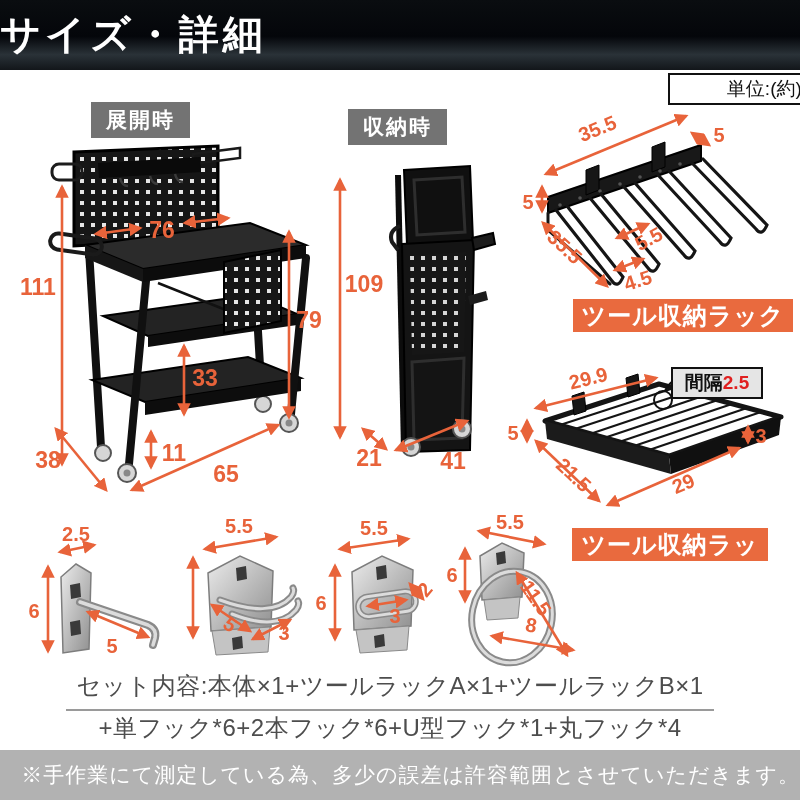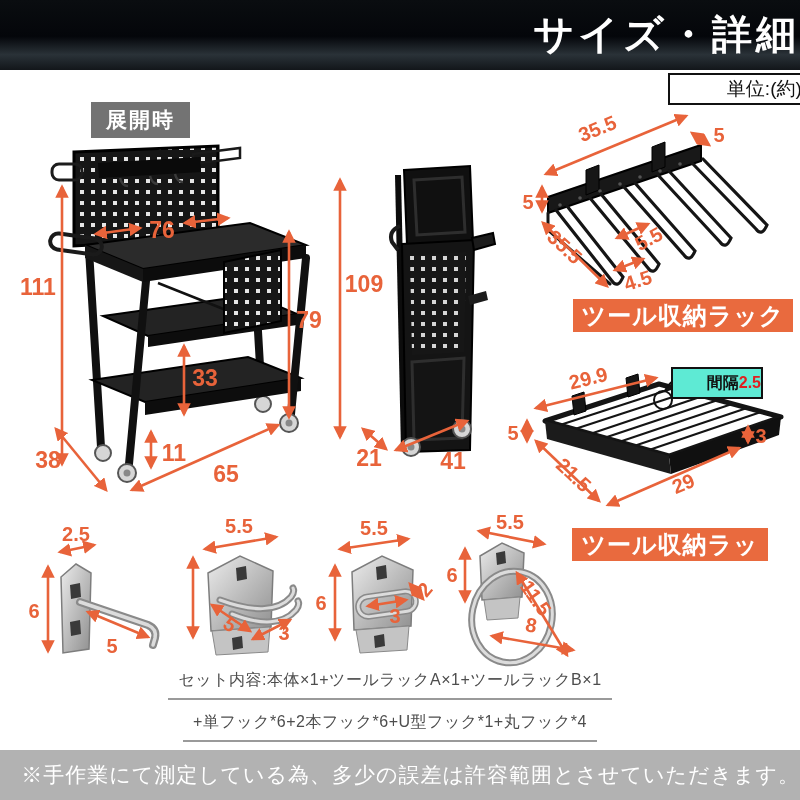--- a/index.html
+++ b/index.html
@@ -2,40 +2,40 @@
 <html><head>
 <meta charset="utf-8">
 <style>
   html,body{margin:0;padding:0;background:#fff;}
   body{width:800px;height:800px;position:relative;overflow:hidden;
        font-family:"Liberation Sans",sans-serif;}
   .stage{position:absolute;inset:0;width:800px;height:800px;}
   
   .banner{position:absolute;left:0;top:0;width:800px;height:70px;z-index:3;
     background:linear-gradient(180deg,#0a0d10 0%,#04060a 52%,#2a3238 78%,#12161a 100%);}
-  .banner .title{margin:0;text-align:right;line-height:68px;color:#fff;
-    font-size:40px;font-weight:bold;letter-spacing:4px;padding-left:46px;}
+  .banner .title{margin:0;text-align:left;line-height:68px;color:#fff;
+    font-size:40px;font-weight:bold;letter-spacing:4px;}
   .unit-box{position:absolute;left:668px;top:73px;width:128px;height:28px;z-index:3;
     background:#fff;border:2px solid #111;color:#111;font-size:19px;
     text-align:center;line-height:27px;padding-left:43px;}
   .badge{position:absolute;z-index:3;background:#737373;color:#fff;
     font-weight:bold;font-size:21px;padding:4px 15px;letter-spacing:2px;}
   .badge-expanded{left:91px;top:102px;}
   .badge-folded{left:348px;top:109px;}
   .rack-label{position:absolute;z-index:3;background:#e96a3e;color:#fff;
     font-weight:bold;text-align:center;font-size:24px;letter-spacing:1px;}
   .rack-label-a{left:573px;top:299px;width:220px;height:33px;line-height:33px;}
   .rack-label-b{left:572px;top:528px;width:196px;height:33px;line-height:33px;}
   .gap-box{position:absolute;left:671px;top:367px;width:88px;height:28px;z-index:3;
-    background:#5eead4;border:2px solid #111;font-size:16px;font-weight:bold;
-    text-align:right;line-height:27px;}
+    background:#e5e5e5;border:2px solid #111;font-size:19px;font-weight:bold;
+    text-align:center;line-height:27px;}
   .gap-label{color:#111;}
   .gap-value{color:#e02020;}
   .set-line{position:absolute;left:0;width:780px;text-align:center;z-index:3;
-    font-size:16px;color:#4d4d4d;letter-spacing:0.5px;}
+    font-size:24px;color:#4d4d4d;letter-spacing:0.5px;}
   .set-line span{display:inline-block;border-bottom:2px solid #9a9a9a;
     padding:0 10px 7px;}
   .set-line-1{top:670px;}
   .set-line-2{top:712px;}
   .footer{position:absolute;left:0;top:750px;width:800px;height:50px;z-index:3;
     background:#b2b2b2;color:#fff;font-size:21px;text-align:right;
     line-height:50px;letter-spacing:1px;}
   
   svg{position:absolute;left:0;top:0;z-index:1;}
   svg text{font-family:"Liberation Sans",sans-serif;font-weight:bold;
@@ -54,20 +54,21 @@
 
 <div class="stage">
 
   <div class="banner">
     <div class="title">サイズ・詳細</div>
   </div>
 
   <div class="unit-box">単位:(約)cm</div>
 
   <div class="badge badge-expanded">展開時</div>
+  <div class="badge badge-folded">収納時</div>
 
   <div class="rack-label rack-label-a">ツール収納ラックA</div>
   <div class="rack-label rack-label-b">ツール収納ラックB</div>
 
   <div class="gap-box">
     <span class="gap-label">間隔</span><span class="gap-value">2.5</span>
   </div>
 
   <div class="set-line set-line-1">
     <span>セット内容:本体×1+ツールラックA×1+ツールラックB×1</span>

